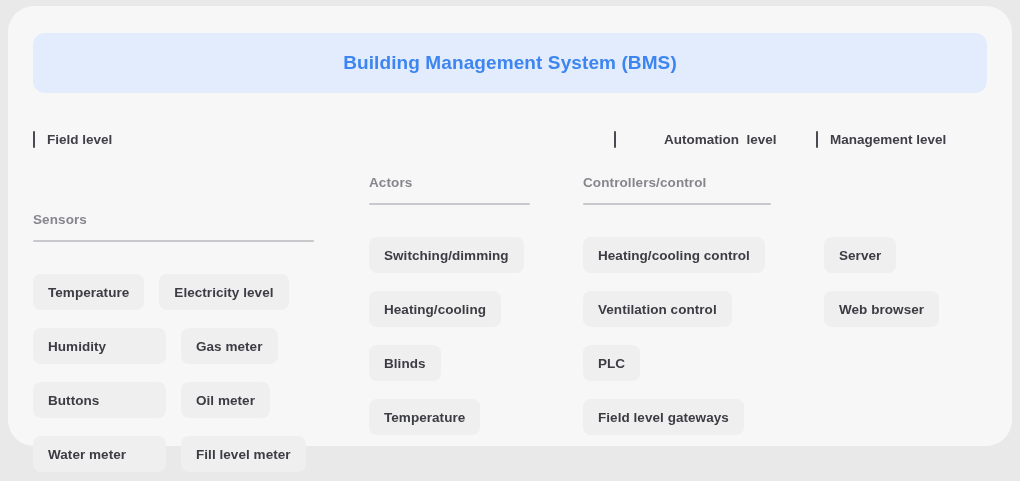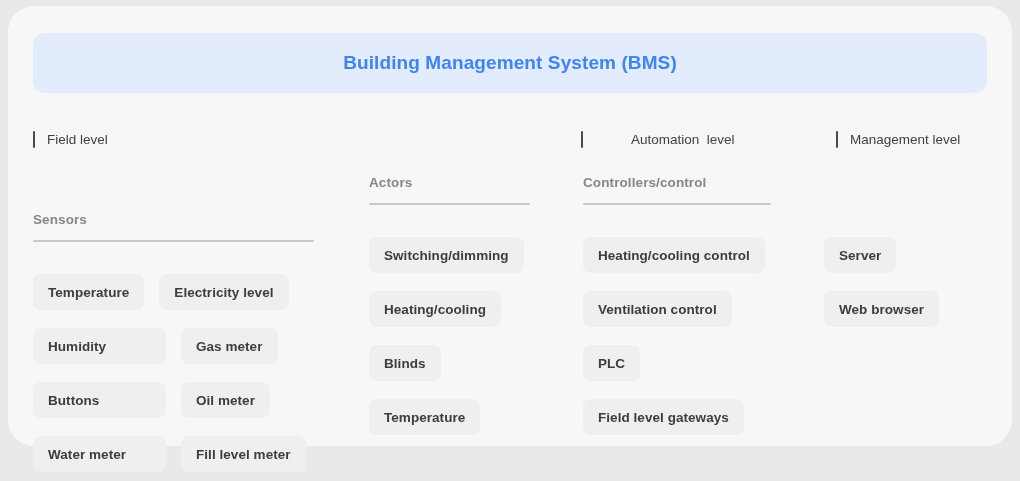--- a/index.html
+++ b/index.html
@@ -69,27 +69,27 @@
     height: 32px;
   }
   .level-bar {
     width: 2px;
     height: 17px;
     background: #4a4a52;
     border-radius: 1px;
   }
   .level-label {
     font-size: 13.5px;
-    font-weight: normal;
+    font-weight: bold;
     color: #3f3f46;
     white-space: pre;
   }
   .level-field      { left: 25px; }
-  .level-automation { left: 573px; gap: 48px; }
-  .level-management { left: 828px; justify-content: space-between; }
+  .level-automation { left: 606px; gap: 48px; }
+  .level-management { left: 808px; justify-content: space-between; }
 
   
   .columns {
     position: absolute;
     left: 0;
     top: 168px;
     width: 1004px;
     height: 285px;
   }
   .col {

